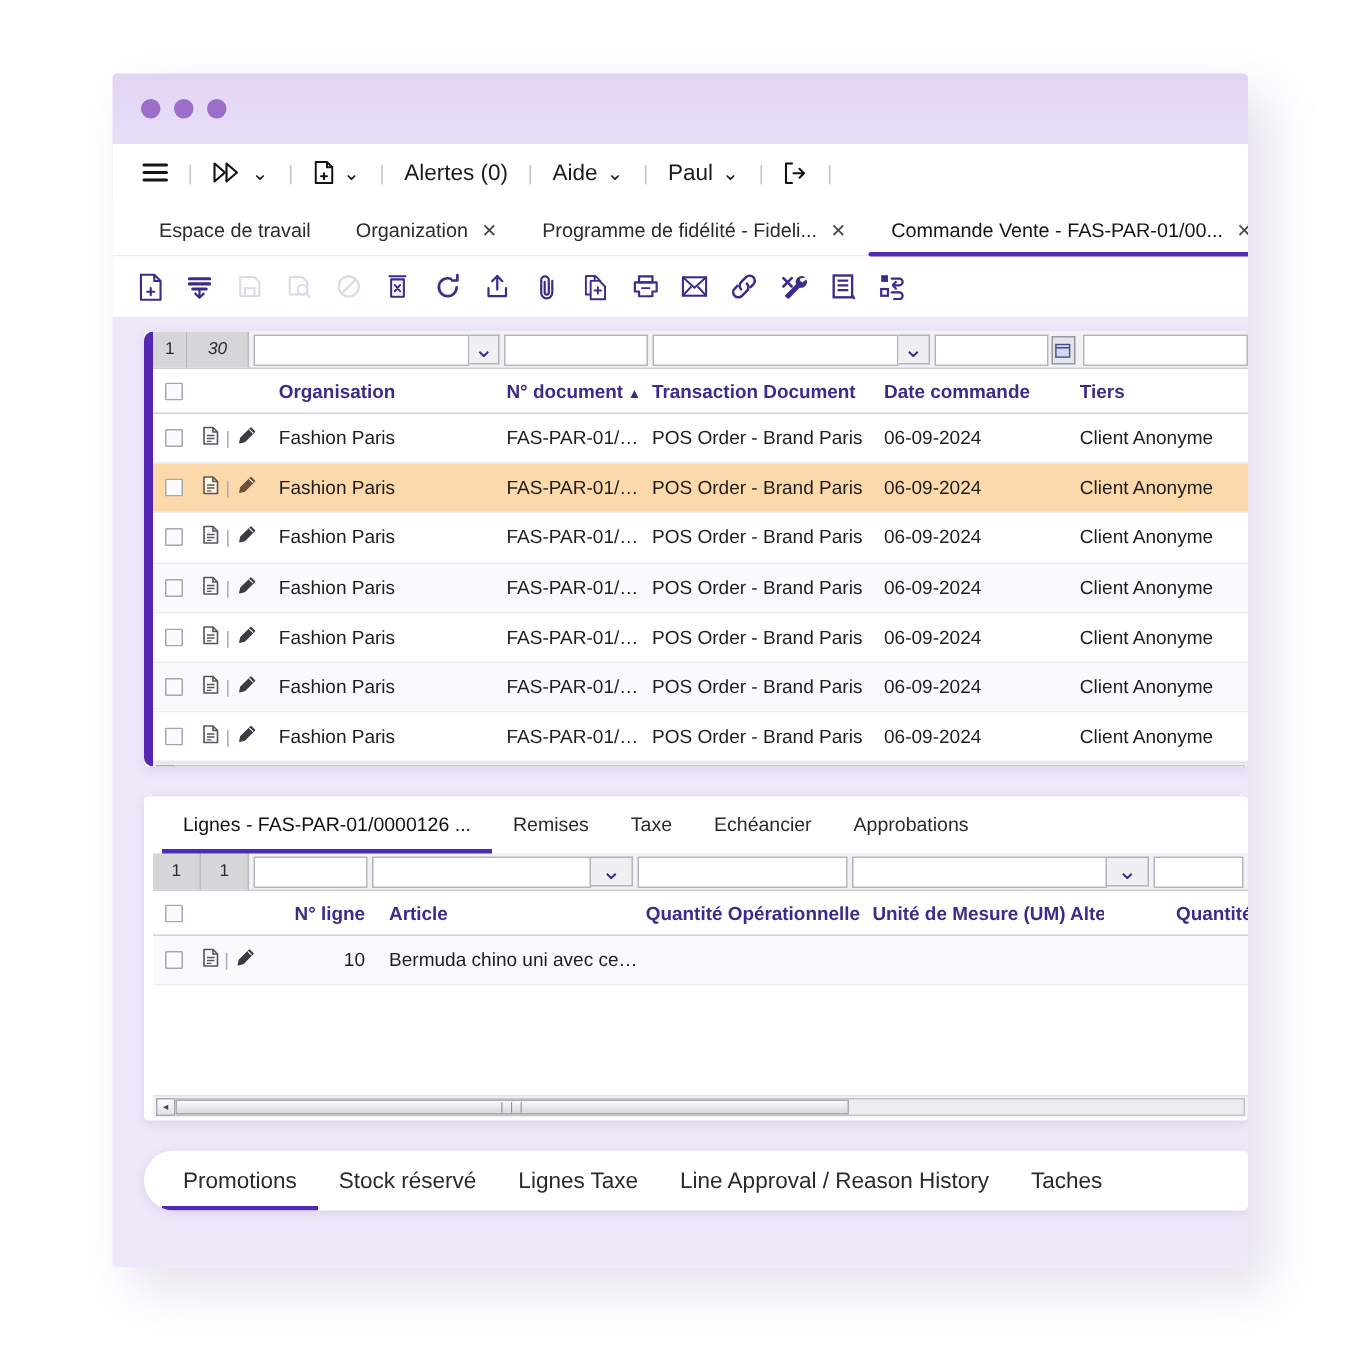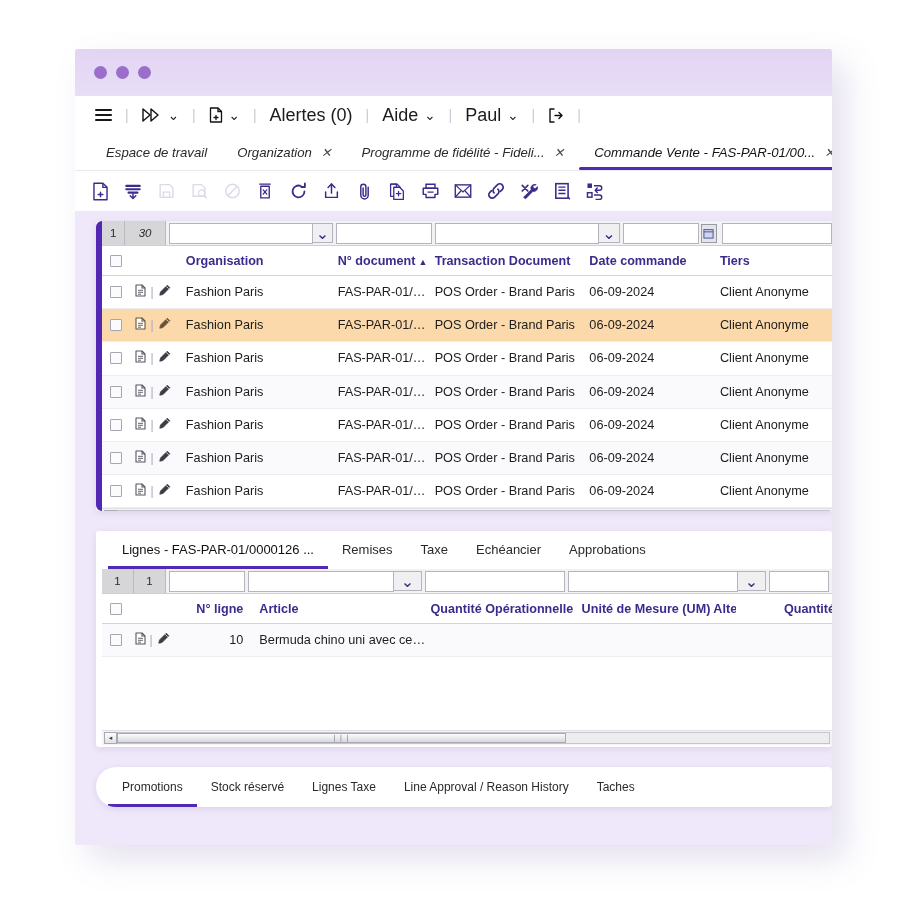--- a/index.html
+++ b/index.html
@@ -39,36 +39,35 @@
     display: flex; align-items: center;
     padding-left: 16px;
     font-size: 13.5px; color: #1b1b1b;
     border-bottom: 1px solid #ffffff;
   }
   .mb-sep { color: #c9c9d4; margin: 0 9px; font-size: 14px; }
   .mb-item {
     display: flex; align-items: center; gap: 6px;
     padding: 2px 4px; white-space: nowrap;
   }
-  .mb-label { font-size: 18px; }
+  .mb-label { font-size: 15px; }
   .caret { display:inline-block; }
   .hamburger { display: inline-block; width: 17px; }
   .hamburger span {
     display: block; height: 1.8px; background: #161616;
     margin: 3.4px 0; border-radius: 1px;
   }
 
   
   #tabstrip {
     height: 36px;
-    display: flex; align-items: flex-end;
+    display: flex; align-items: flex-start;
     padding-left: 16px;
     border-bottom: 1px solid #e9e9ef;
     background: #fff;
-    font-style: italic;
   }
   .tab {
     display: flex; align-items: center; gap: 9px;
     height: 36px; padding: 0 15px;
     font-size: 13.2px; color: #2a2a2a;
     white-space: nowrap; position: relative;
   }
   .tab.active { color: #141414; }
   .tab.active::after {
     content: ""; position: absolute; left: 0; right: 0; bottom: 0;
@@ -258,21 +257,21 @@
     background: #fff;
     border-radius: 22px 4px 4px 22px;
     box-shadow: 0 2px 7px rgba(90,70,140,.13);
     display: flex; align-items: flex-end;
     padding-left: 12px;
     overflow: hidden;
   }
   .ft-tab {
     height: 40px; padding: 0 14px;
     display:flex; align-items:center;
-    font-size: 12px; color: #2a2a2a;
+    font-size: 15px; color: #2a2a2a;
     white-space: nowrap; position:relative;
   }
   .ft-tab.active::after {
     content:""; position:absolute; left:0; right:0; bottom:0;
     height: 3px; background:#4f2ab5;
   }
 
   .gap { height: 20px; }
 </style>
 </head>

